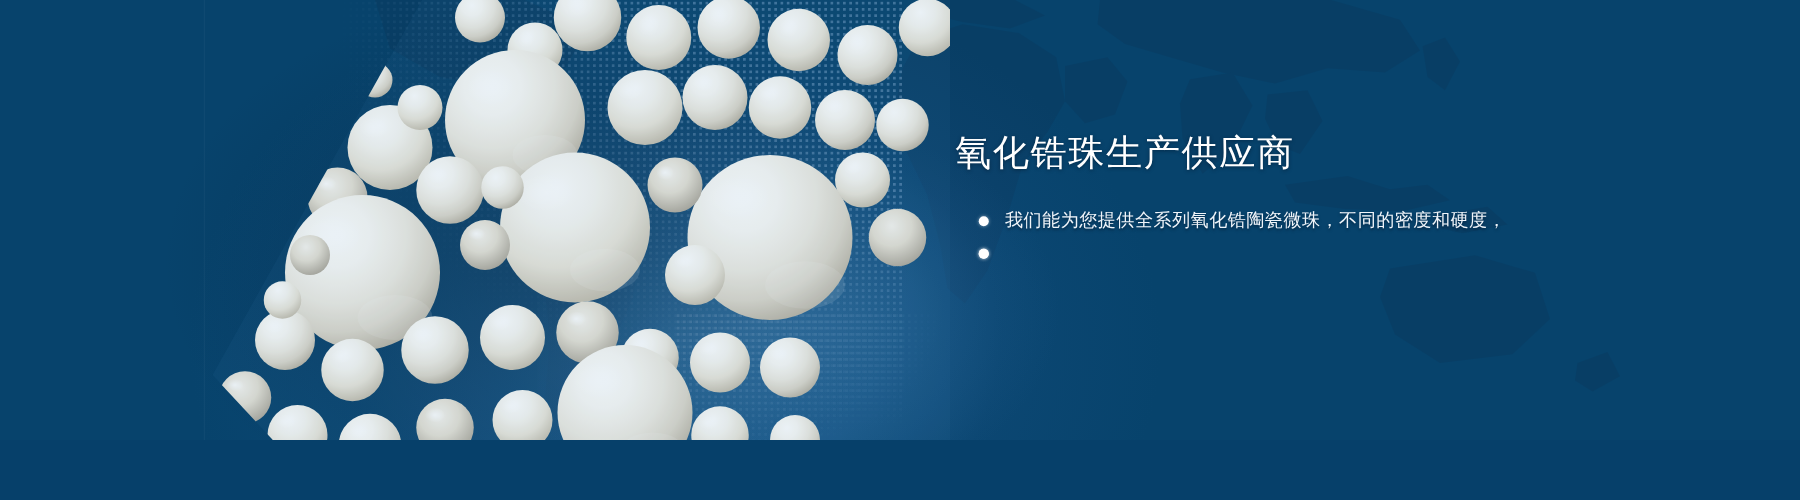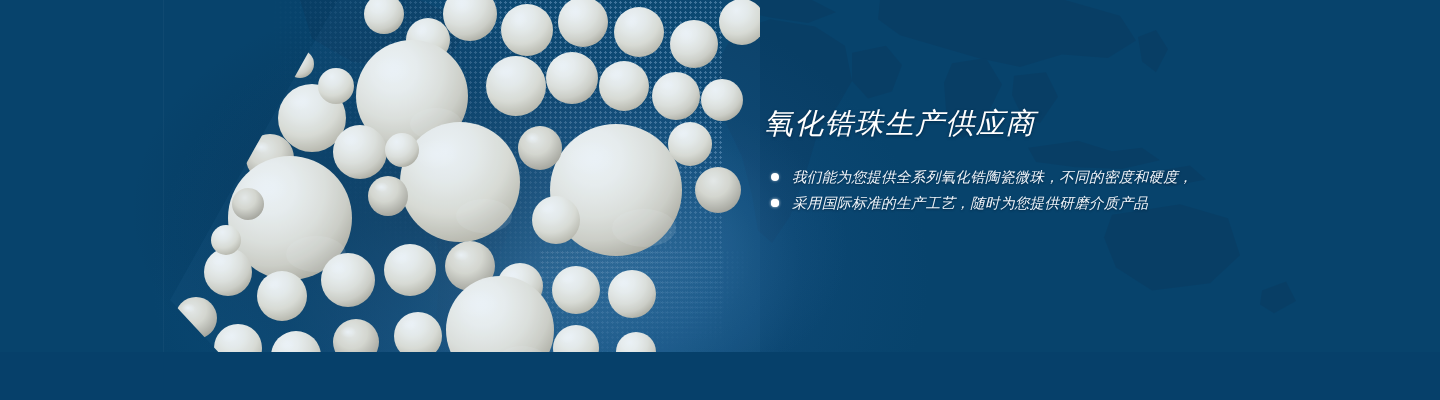--- a/index.html
+++ b/index.html
@@ -5,21 +5,20 @@
   html,body{margin:0;padding:0;background:#06406a;}
   *{box-sizing:border-box;}
 
   .banner{
     position:relative;
     width:1440px;
     height:352px;
     overflow:hidden;
     font-family:"Liberation Sans","DejaVu Sans",sans-serif;
     background:#06406a;
-    font-style:italic;
   }
 
   
   .bg-base{
     position:absolute;inset:0;
     background:#07436c;
   }
 
   
   .world-map{
@@ -100,21 +99,21 @@
     font-size:29px;
     line-height:38px;
     letter-spacing:1.2px;
     font-weight:400;
     margin:0 0 24px 0;
     text-shadow:0 1px 3px rgba(0,20,40,.55);
     white-space:nowrap;
   }
   .bullets{
     list-style:none;
-    margin:4px;padding:0;
+    margin:16px;padding:0;
   }
   .bullet{
     position:relative;
     padding-left:24px;
     color:#f0f5fa;
     font-size:14.5px;
     line-height:22.5px;
     letter-spacing:.35px;
     margin-bottom:3px;
     text-shadow:0 1px 2px rgba(0,20,40,.5);
@@ -356,19 +355,18 @@
         <span class="dot"></span>
         <span>我们能为您提供全系列氧化锆陶瓷微珠，不同的密度和硬度，</span>
       </li>
 
       <li class="bullet">
         <span class="dot"></span>
       </li>
 
       <li class="bullet">
         <span class="dot"></span>
-        <span>采用国际标准的生产工艺，随时为您提供研磨介质产品</span>
       </li>
 
     </ul>
   </div>
 
 </div>
 
 </body></html>

